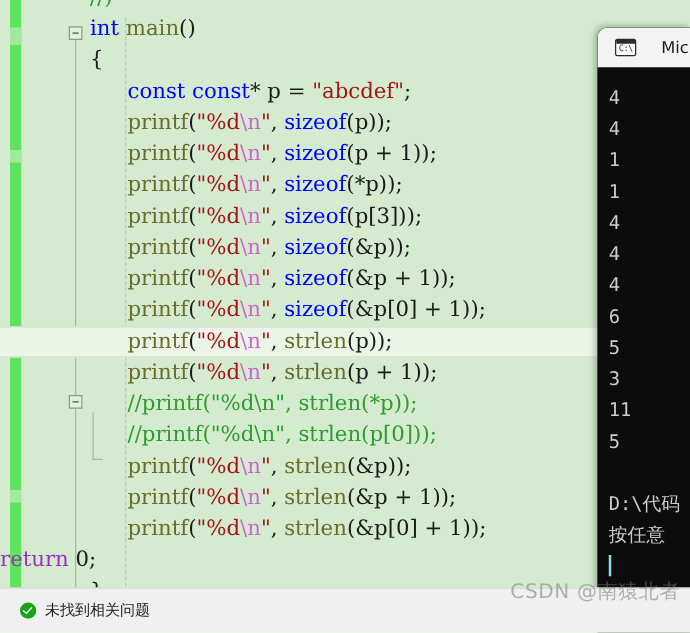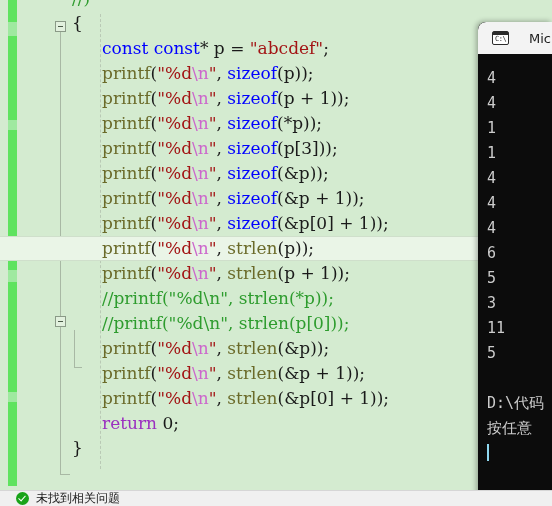--- a/index.html
+++ b/index.html
@@ -123,21 +123,21 @@
   .fn   { color: #6b6b2a; }
   .cmt  { color: #2e9c2e; }
   .ret  { color: #9b30c0; }
   .plain{ color: #1a1a1a; }
 
   
   #statusbar {
     position: absolute;
     left: 0; bottom: 0;
     width: 552px;
-    height: 16px;
+    height: 36px;
     background: #f0f0f0;
     border-top: 1px solid #d6d6d6;
     display: flex;
     align-items: center;
     font-family: "DejaVu Sans", "Liberation Sans", sans-serif;
     font-size: 12px;
     color: #1a1a1a;
     box-sizing: border-box;
   }
   .status-check {
@@ -270,50 +270,52 @@
     <div class="outline-line-foot"></div>
     <div class="outline-line2"></div>
     <div class="outline-line2-foot"></div>
     <div class="indent-guide"></div>
 
     <div class="fold-box" style="left:55px; top:21px;"></div>
     <div class="fold-box" style="left:55px; top:316px;"></div>
 
     <div class="code" id="code-lines">
         <div class="line" style="margin-top: -14px;"><span class="txt" style="padding-left: 72px;"><span class="cmt">//)</span></span></div>
+        <div class="line"><span class="txt" style="padding-left: 72px;"><span class="kw">int </span><span class="fn">main</span><span class="plain">()</span></span></div>
         <div class="line"><span class="txt" style="padding-left: 72px;"><span class="plain">{</span></span></div>
         <div class="line"><span class="txt" style="padding-left: 102px;"><span class="kw">const const</span><span class="plain">* p = </span><span class="str">"abcdef"</span><span class="plain">;</span></span></div>
         <div class="line"><span class="txt" style="padding-left: 102px;"><span class="fn">printf</span><span class="plain">(</span><span class="str">"%d</span><span class="esc">\n</span><span class="str">"</span><span class="plain">, </span><span class="kw">sizeof</span><span class="plain">(p));</span></span></div>
         <div class="line"><span class="txt" style="padding-left: 102px;"><span class="fn">printf</span><span class="plain">(</span><span class="str">"%d</span><span class="esc">\n</span><span class="str">"</span><span class="plain">, </span><span class="kw">sizeof</span><span class="plain">(p + 1));</span></span></div>
         <div class="line"><span class="txt" style="padding-left: 102px;"><span class="fn">printf</span><span class="plain">(</span><span class="str">"%d</span><span class="esc">\n</span><span class="str">"</span><span class="plain">, </span><span class="kw">sizeof</span><span class="plain">(*p));</span></span></div>
         <div class="line"><span class="txt" style="padding-left: 102px;"><span class="fn">printf</span><span class="plain">(</span><span class="str">"%d</span><span class="esc">\n</span><span class="str">"</span><span class="plain">, </span><span class="kw">sizeof</span><span class="plain">(p[3]));</span></span></div>
         <div class="line"><span class="txt" style="padding-left: 102px;"><span class="fn">printf</span><span class="plain">(</span><span class="str">"%d</span><span class="esc">\n</span><span class="str">"</span><span class="plain">, </span><span class="kw">sizeof</span><span class="plain">(&amp;p));</span></span></div>
         <div class="line"><span class="txt" style="padding-left: 102px;"><span class="fn">printf</span><span class="plain">(</span><span class="str">"%d</span><span class="esc">\n</span><span class="str">"</span><span class="plain">, </span><span class="kw">sizeof</span><span class="plain">(&amp;p + 1));</span></span></div>
         <div class="line"><span class="txt" style="padding-left: 102px;"><span class="fn">printf</span><span class="plain">(</span><span class="str">"%d</span><span class="esc">\n</span><span class="str">"</span><span class="plain">, </span><span class="kw">sizeof</span><span class="plain">(&amp;p[0] + 1));</span></span></div>
         <div class="line current"><span class="txt" style="padding-left: 102px;"><span class="fn">printf</span><span class="plain">(</span><span class="str">"%d</span><span class="esc">\n</span><span class="str">"</span><span class="plain">, </span><span class="fn">strlen</span><span class="plain">(p));</span></span></div>
         <div class="line"><span class="txt" style="padding-left: 102px;"><span class="fn">printf</span><span class="plain">(</span><span class="str">"%d</span><span class="esc">\n</span><span class="str">"</span><span class="plain">, </span><span class="fn">strlen</span><span class="plain">(p + 1));</span></span></div>
         <div class="line"><span class="txt" style="padding-left: 102px;"><span class="cmt">//printf("%d\n", strlen(*p));</span></span></div>
         <div class="line"><span class="txt" style="padding-left: 102px;"><span class="cmt">//printf("%d\n", strlen(p[0]));</span></span></div>
         <div class="line"><span class="txt" style="padding-left: 102px;"><span class="fn">printf</span><span class="plain">(</span><span class="str">"%d</span><span class="esc">\n</span><span class="str">"</span><span class="plain">, </span><span class="fn">strlen</span><span class="plain">(&amp;p));</span></span></div>
         <div class="line"><span class="txt" style="padding-left: 102px;"><span class="fn">printf</span><span class="plain">(</span><span class="str">"%d</span><span class="esc">\n</span><span class="str">"</span><span class="plain">, </span><span class="fn">strlen</span><span class="plain">(&amp;p + 1));</span></span></div>
         <div class="line"><span class="txt" style="padding-left: 102px;"><span class="fn">printf</span><span class="plain">(</span><span class="str">"%d</span><span class="esc">\n</span><span class="str">"</span><span class="plain">, </span><span class="fn">strlen</span><span class="plain">(&amp;p[0] + 1));</span></span></div>
-        <div class="line"><span class="txt" style="padding-left: 102px;"><span class="ret">return</span><span class="plain"> 0;</span></span></div>
+        <div class="line"><span class="txt" style=""><span class="ret">return</span><span class="plain"> 0;</span></span></div>
         <div class="line"><span class="txt" style="padding-left: 72px;"><span class="plain">}</span></span></div>
       </div>
   </div>
 
   <div id="console">
     <div id="console-titlebar">
       <div class="console-icon">
         <span class="prompt">C:\</span>
       </div>
       <div id="console-title">Mic</div>
     </div>
     <div id="console-body"><div class="cline">4</div><div class="cline">4</div><div class="cline">1</div><div class="cline">1</div><div class="cline">4</div><div class="cline">4</div><div class="cline">4</div><div class="cline">6</div><div class="cline">5</div><div class="cline">3</div><div class="cline">11</div><div class="cline">5</div><div class="blank"> </div><div class="cline">D:\代码</div><div class="cline">按任意</div><div class="cline"><span class="caret"></span></div></div>
   </div>
 
+  <div id="watermark">CSDN @南猿北者</div>
 
   <div id="statusbar">
     <div class="status-check"></div>
     <span id="status-text">未找到相关问题</span>
   </div>
 
 </div>
 
 </body></html>

